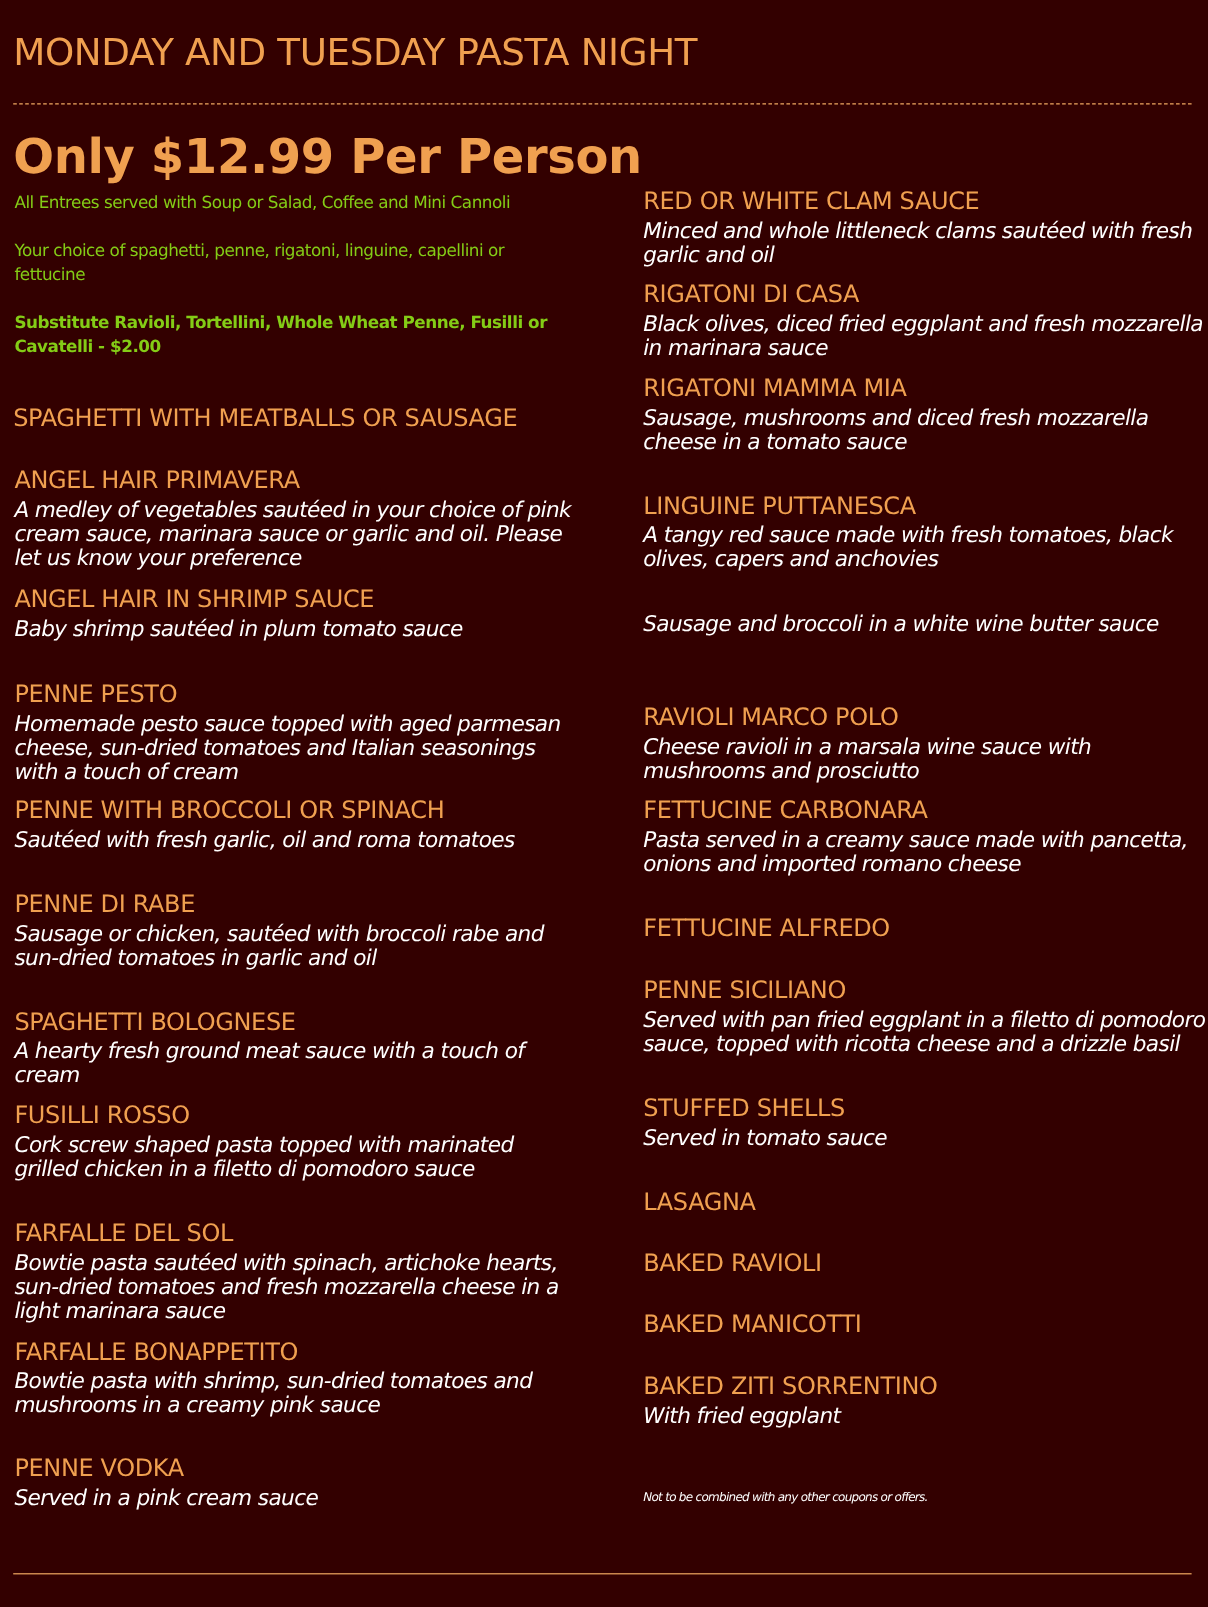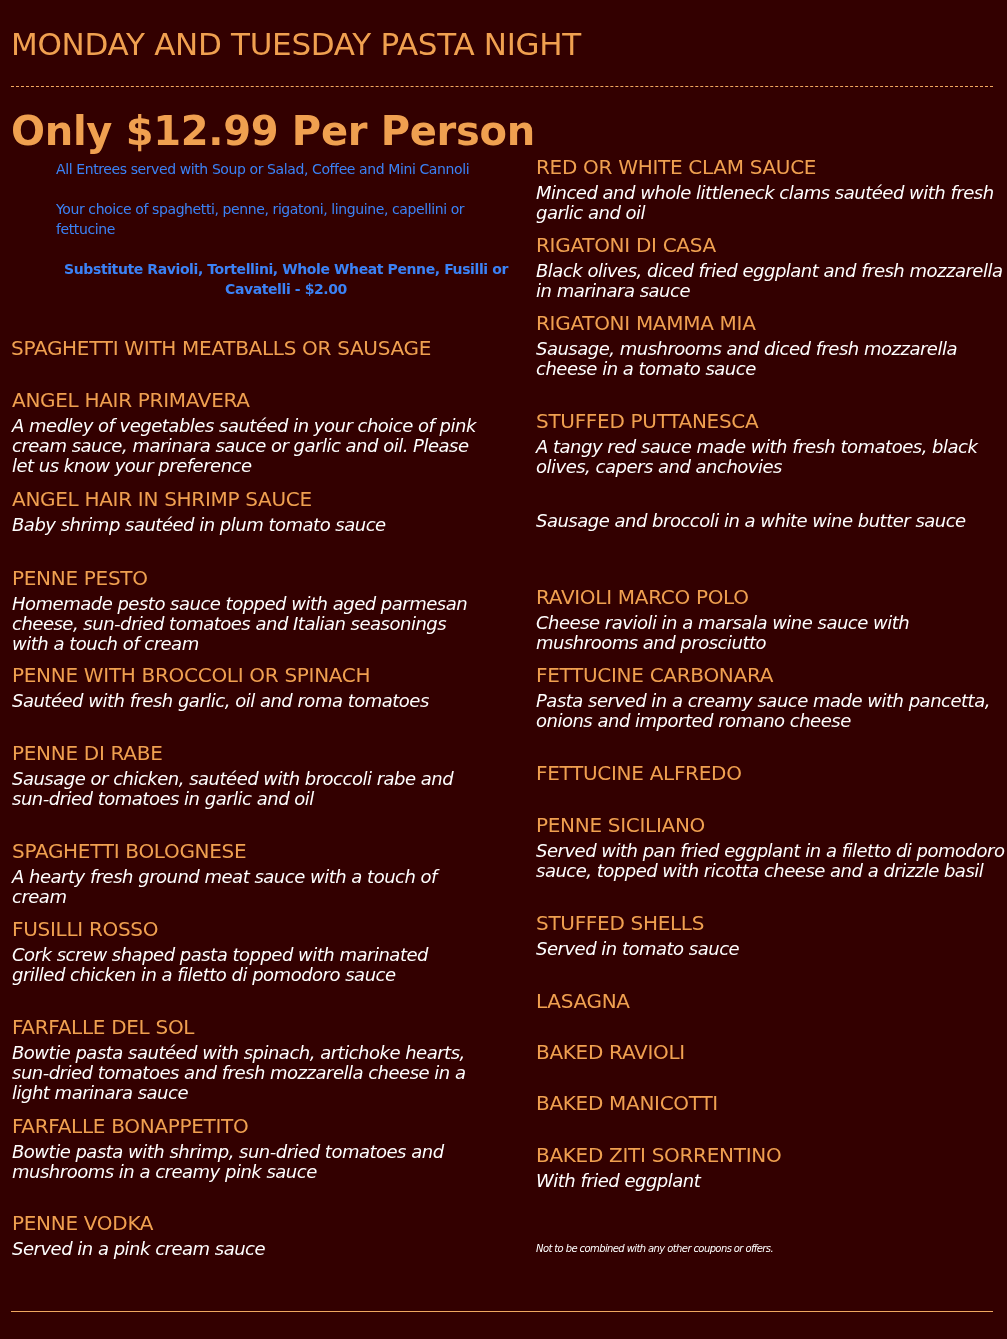--- a/index.html
+++ b/index.html
@@ -24,25 +24,24 @@
     position: absolute; left: 11px; top: 1311px; width: 982px;
     border-top: 1px solid #f0a860;
   }
   .price {
     position: absolute; left: 11px; top: 108px;
     font-size: 40px; color: #f0a050; margin: 0; white-space: nowrap;
     letter-spacing: -0.3px;
   }
   .intro {
     position: absolute; left: 12px; width: 460px;
-    font-size: 14px; line-height: 20px; color: #3b82f6;
+    font-size: 14px; line-height: 20px; color: #84cc16;
     letter-spacing: -0.4px;
-    margin-left: 44px;
   }
-  .intro.bold { font-weight: bold; text-align: center; }
+  .intro.bold { font-weight: bold; }
   .item { position: absolute; width: 470px; }
   .item .name {
     font-size: 20px; color: #f0a050; line-height: 24px;
     white-space: nowrap; letter-spacing: -0.3px;
   }
   .item .desc {
     font-style: italic; font-size: 18px; line-height: 20px;
     color: #ffffff; margin-top: 4px; letter-spacing: -0.5px;
   }
   .disclaimer {
@@ -111,21 +110,21 @@
 </div>
 <div class="item" style="left:536px;top:233px">
   <div class="name">RIGATONI DI CASA</div>
   <div class="desc">Black olives, diced fried eggplant and fresh mozzarella in marinara sauce</div>
 </div>
 <div class="item" style="left:536px;top:311px">
   <div class="name">RIGATONI MAMMA MIA</div>
   <div class="desc">Sausage, mushrooms and diced fresh mozzarella cheese in a tomato sauce</div>
 </div>
 <div class="item" style="left:536px;top:409px">
-  <div class="name">STUFFED PUTTANESCA</div>
+  <div class="name">LINGUINE PUTTANESCA</div>
   <div class="desc">A tangy red sauce made with fresh tomatoes, black olives, capers and anchovies</div>
 </div>
 <div class="item" style="left:536px;top:507px">
   <div class="desc">Sausage and broccoli in a white wine butter sauce</div>
 </div>
 <div class="item" style="left:536px;top:585px">
   <div class="name">RAVIOLI MARCO POLO</div>
   <div class="desc">Cheese ravioli in a marsala wine sauce with mushrooms and prosciutto</div>
 </div>
 <div class="item" style="left:536px;top:663px">

